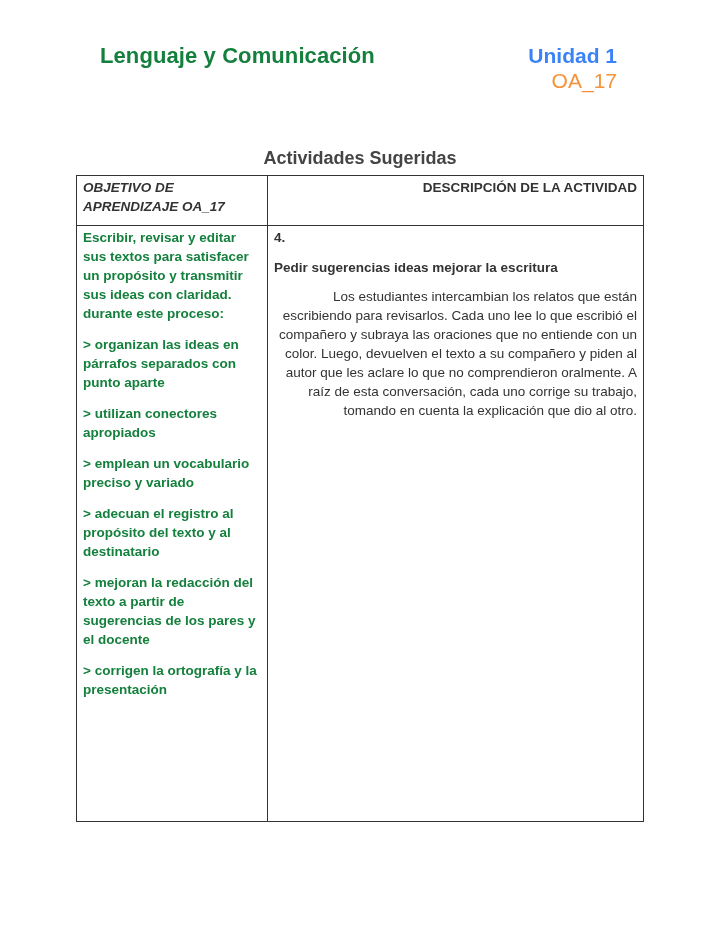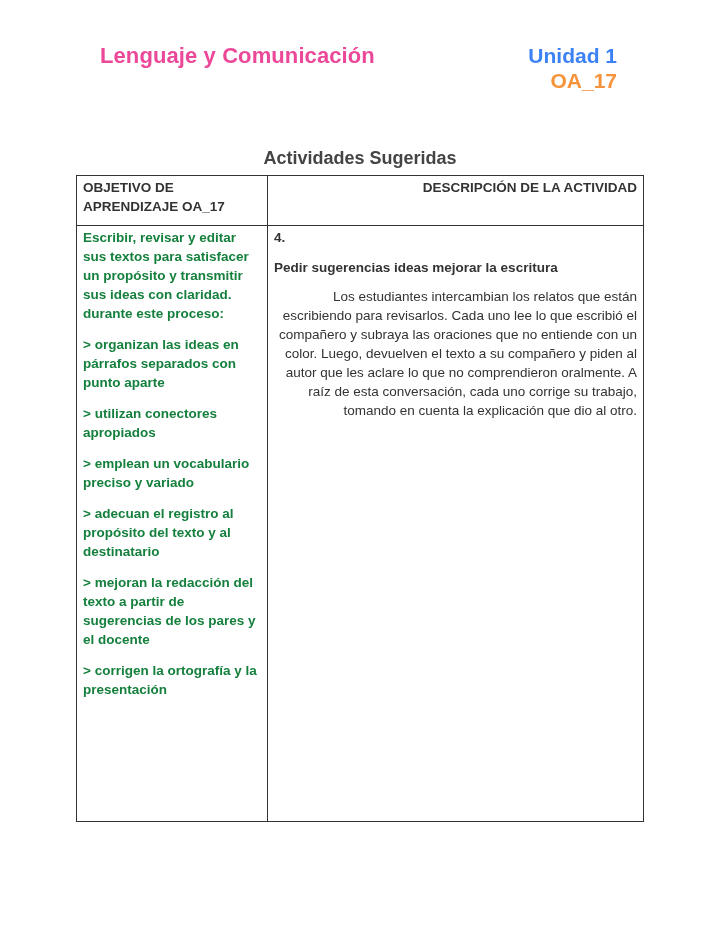--- a/index.html
+++ b/index.html
@@ -22,39 +22,39 @@
     }
     .hdr-right {
       position: absolute;
       right: 103px;
       top: 43px;
       text-align: right;
     }
     .subject {
       font-size: 22px;
       font-weight: bold;
-      color: #ec4899;
+      color: #15803d;
       line-height: 26px;
       letter-spacing: 0.1px;
     }
     .grade {
       font-size: 19.5px;
       font-weight: bold;
       color: #111111;
       line-height: 24px;
     }
     .unit {
       font-size: 21px;
       font-weight: bold;
       color: #3b82f6;
       line-height: 26px;
     }
     .oa {
       font-size: 21px;
-      font-weight: bold;
+      font-weight: normal;
       color: #F5923A;
       line-height: 24px;
     }
     .section-title {
       position: absolute;
       left: 0;
       width: 720px;
       top: 140px;
       text-align: center;
       font-size: 18px;
@@ -76,21 +76,21 @@
       vertical-align: top;
       padding: 2px 6px;
       font-size: 13.5px;
       line-height: 19px;
     }
     table.activities th {
       font-weight: bold;
       color: #333333;
       height: 45px;
     }
-    th.col-obj { width: 178px; text-align: left; }
+    th.col-obj { width: 178px; text-align: left; font-style: italic; }
     th.col-desc { text-align: right; }
     td.obj {
       font-weight: bold;
       color: #15803d;
       padding-top: 2px;
     }
     td.obj p {
       margin: 0 0 12px 0;
     }
     td.desc p {

